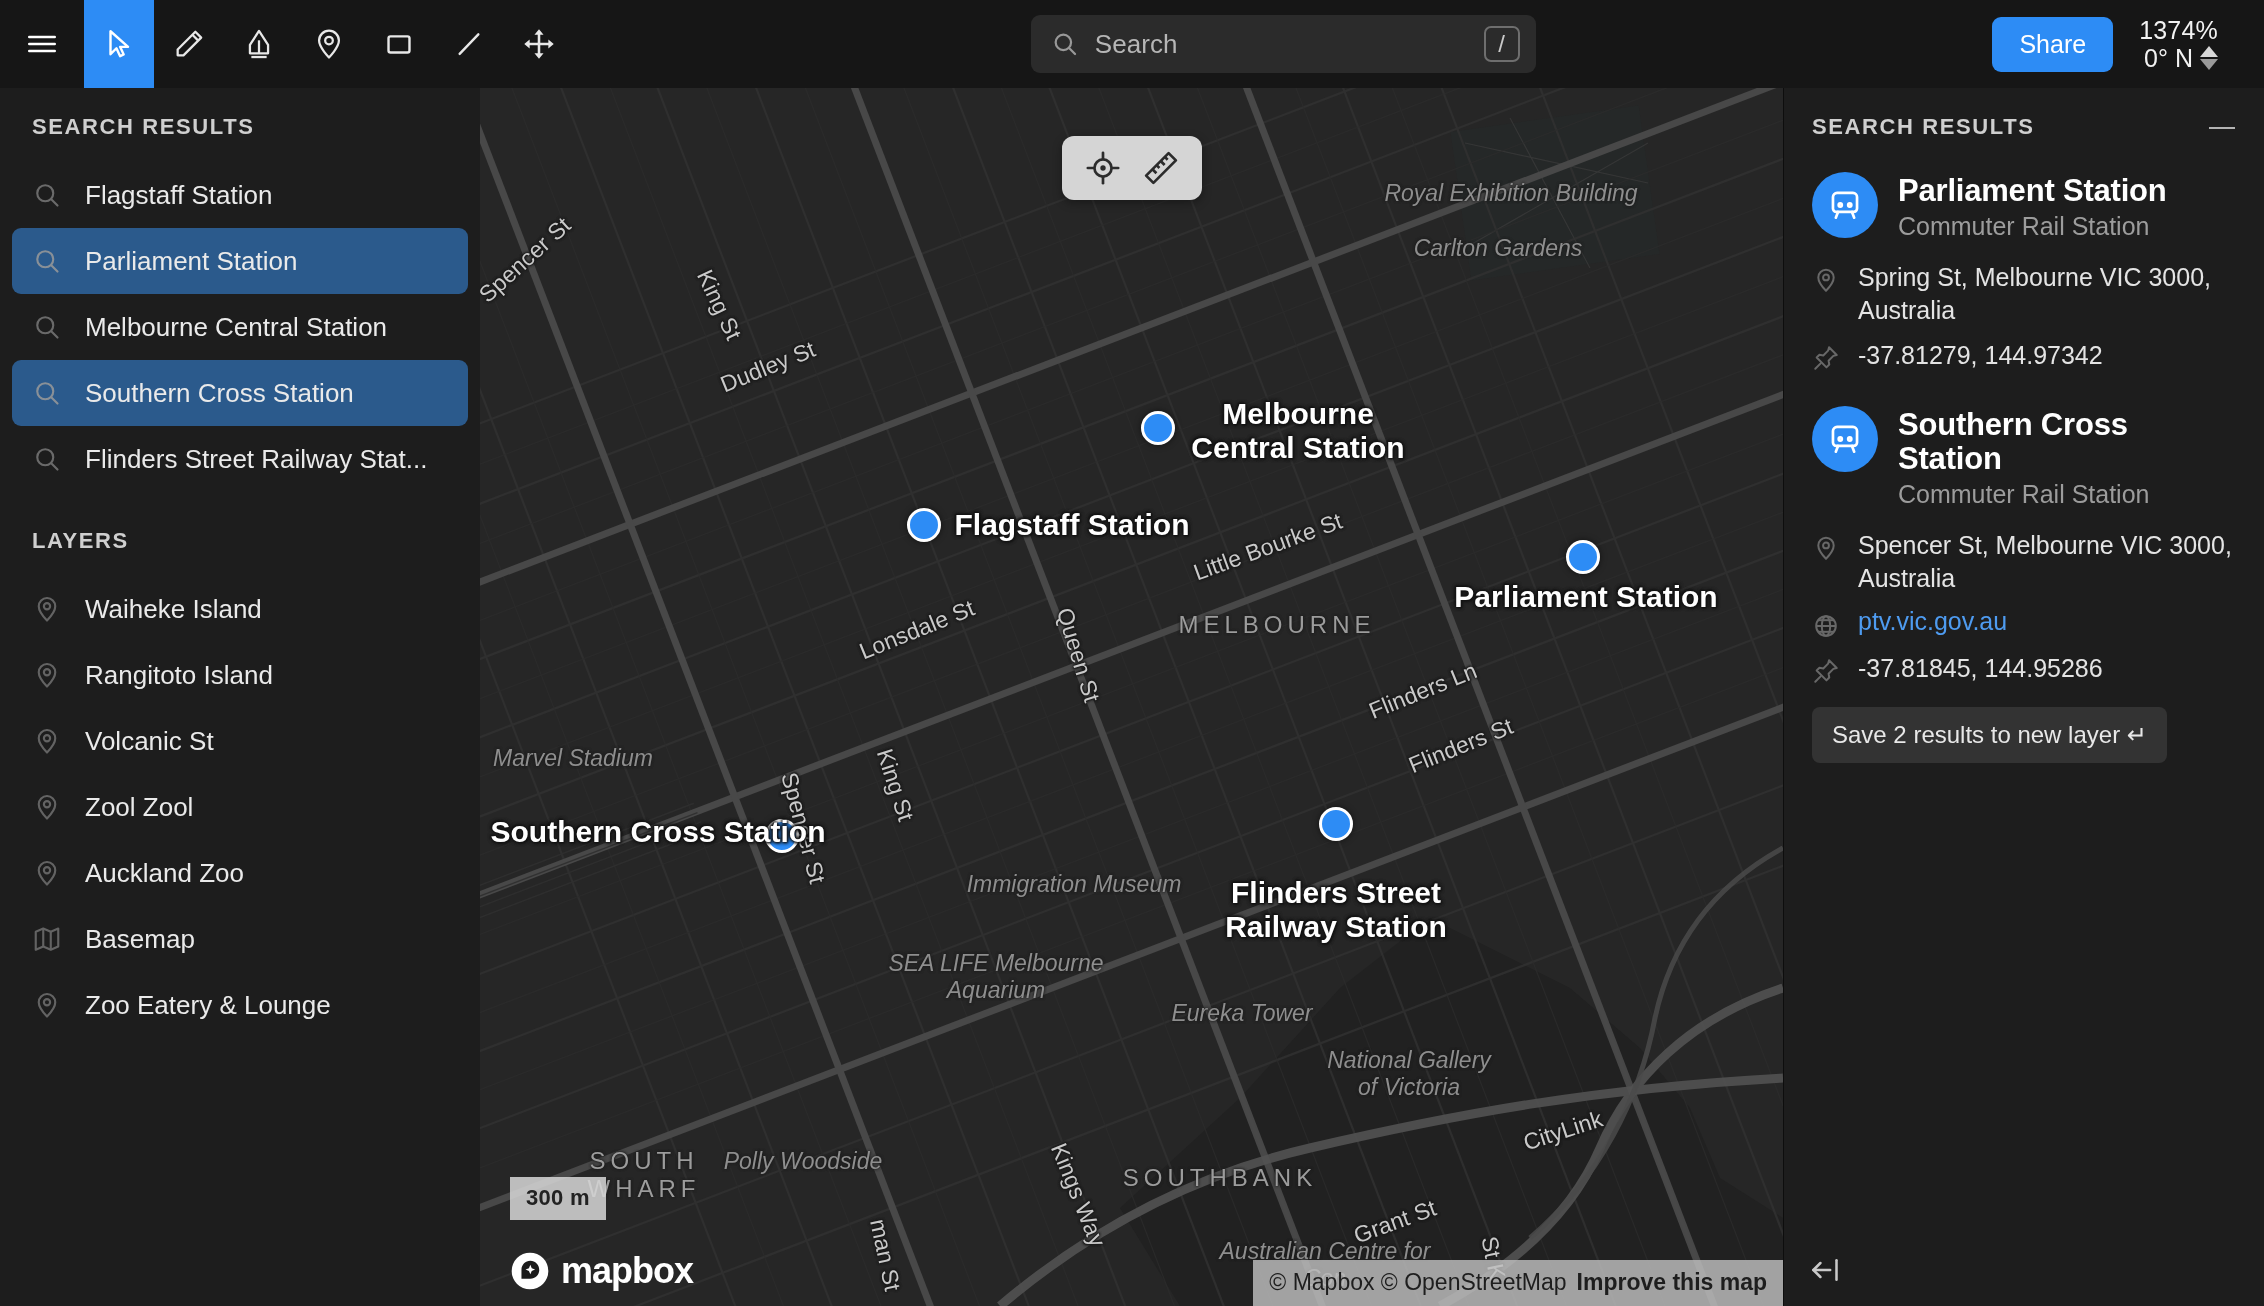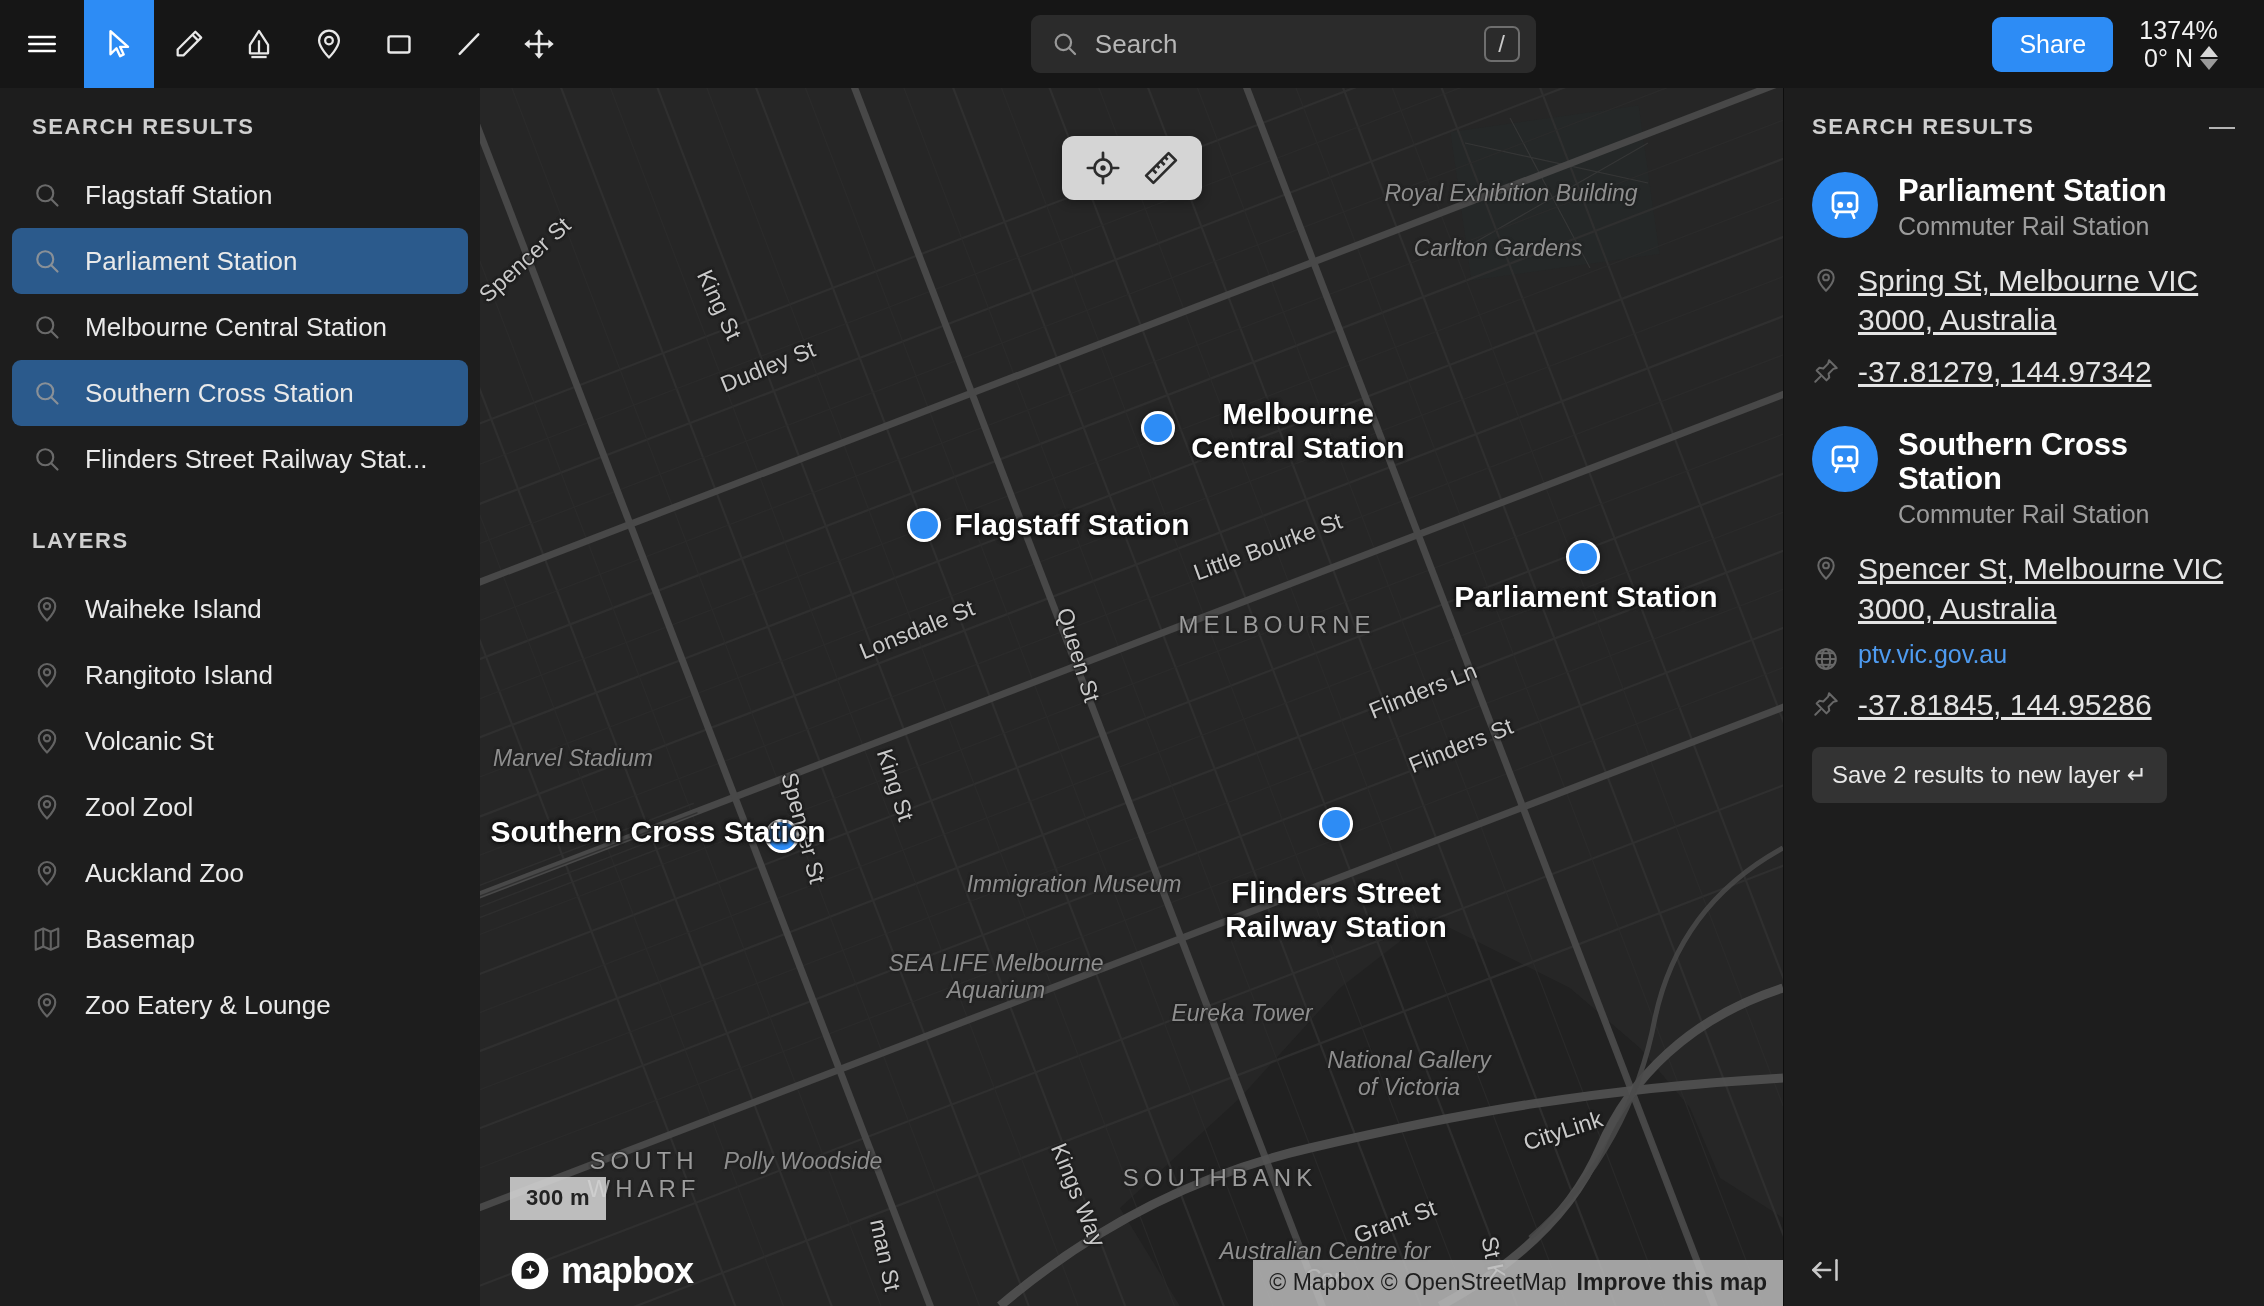--- a/index.html
+++ b/index.html
@@ -161,21 +161,21 @@
   .rc-avatar {
     width:66px; height:66px; flex:0 0 66px; border-radius:50%;
     background:#2d8cf5; display:flex; align-items:center; justify-content:center;
   }
   .rc-avatar svg { width:38px; height:38px; }
   .rc-titles { padding-top:2px; }
   .rc-name { font-size:31px; font-weight:bold; color:#fff; line-height:1.12; letter-spacing:-.2px; }
   .rc-cat { font-size:25px; color:#9c9c9c; margin-top:3px; }
   .rc-row { display:flex; align-items:flex-start; gap:18px; margin-bottom:12px; }
   .rc-row .ric { width:28px; height:28px; flex:0 0 28px; margin-top:5px; opacity:.6; }
-  .rc-row .rtxt { font-size:30px; color:#e4e4e4; line-height:1.32;text-decoration:underline; }
+  .rc-row .rtxt { font-size:25px; color:#e4e4e4; line-height:1.32; }
   .rc-row .rlink { font-size:25px; color:#4e9bf0; text-decoration:none; cursor:pointer; }
   .save-btn {
     display:inline-block; background:#333333; color:#e8e8e8;
     font-size:24px; padding:14px 20px; border-radius:8px;
     border:none; cursor:pointer; font-family:inherit; margin-top:10px;
   }
   .collapse-panel {
     position:absolute; left:20px; bottom:16px;
     width:44px; height:40px; display:flex; align-items:center; justify-content:center;
     cursor:pointer;

